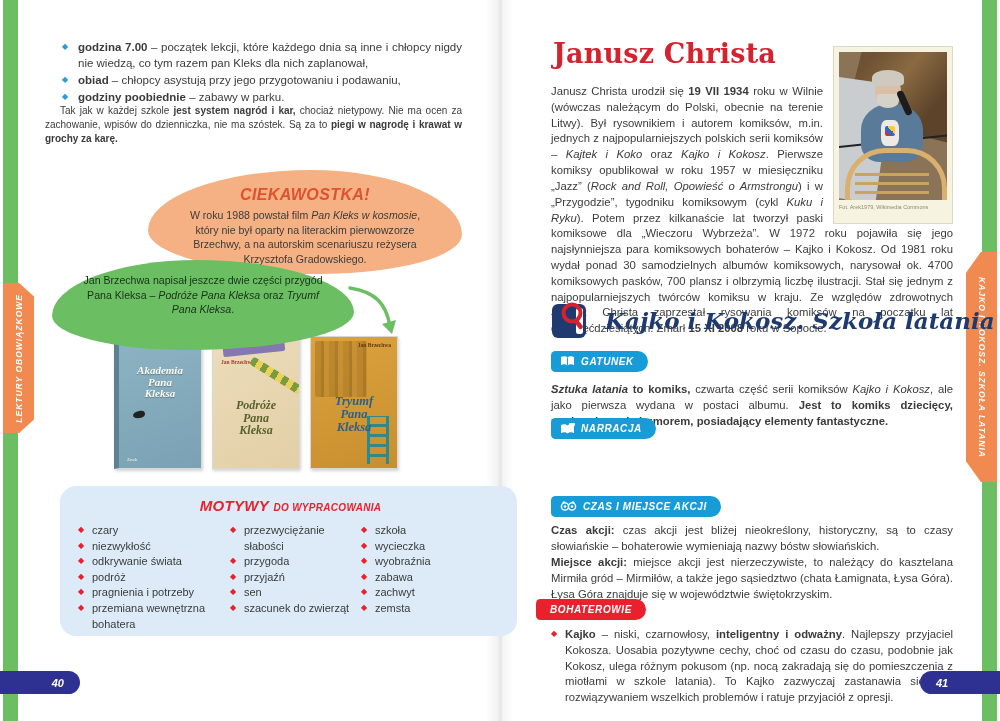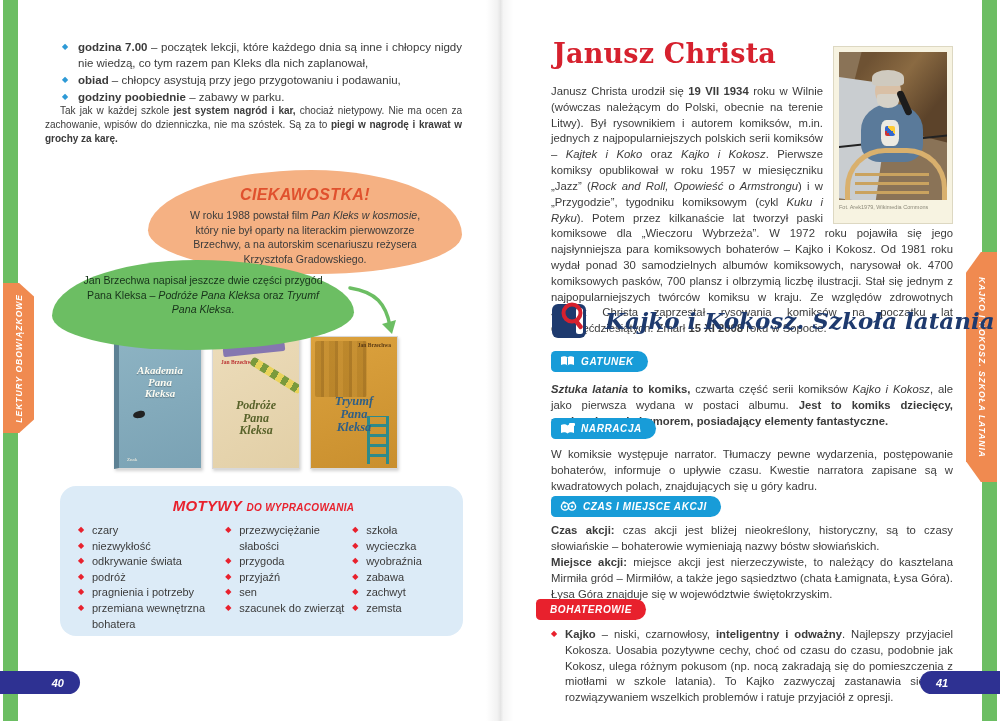--- a/index.html
+++ b/index.html
@@ -70,21 +70,21 @@
   .cover-b .ctitle{top:62px;color:#58622a;font-size:12px;}
   .cover-c{background:linear-gradient(160deg,#dca23e,#c98f2e);}
   .cover-c .author{color:#5a3a14;}
   .cover-c .shelf{position:absolute;left:4px;top:4px;width:52px;height:56px;
     background:repeating-linear-gradient(90deg,#a5741f 0 6px,#8a5e18 6px 9px,#b9852b 9px 14px);opacity:0.55;border-radius:2px;}
   .cover-c .ladder{position:absolute;right:8px;bottom:4px;width:16px;height:48px;
     background:repeating-linear-gradient(0deg,transparent 0 7px,#2e8a8a 7px 10px);
     border-left:3px solid #2e8a8a;border-right:3px solid #2e8a8a;}
   .cover-c .ctitle{top:58px;color:#2f5f86;font-size:12.5px;}
   
-  .motywy{position:absolute;left:60px;top:486px;width:403px;height:150px;background:#dcebf7;
+  .motywy{position:absolute;left:60px;top:486px;width:457px;height:150px;background:#dcebf7;
     border-radius:16px;box-sizing:border-box;padding:11px 14px 0 18px;}
   .motywy-title{text-align:center;color:#e8212d;font-style:italic;font-weight:700;margin-bottom:8px;}
   .motywy-title .big{font-size:15px;letter-spacing:0.3px;}
   .motywy-title .small{font-size:10px;letter-spacing:0.3px;}
   .motywy-cols{display:flex;}
   .motywy-col{list-style:none;margin:0;padding:0;font-size:11px;line-height:1.42;}
   .motywy-col li{position:relative;padding-left:14px;}
   .motywy-col.c1{width:152px;}
   .motywy-col.c2{width:131px;}
   .motywy-col.c3{width:100px;}
@@ -277,21 +277,20 @@
   </div>
   <p class="rp-par rich justify" style="top:382px;"><span style="font-weight: 700; font-style: italic;">Sztuka latania</span><span> </span><span style="font-weight: 700;">to komiks,</span><span> czwarta część serii komiksów </span><span style="font-style: italic;">Kajko i Kokosz</span><span>, ale jako pierwsza wydana w postaci albumu. </span><span style="font-weight: 700;">Jest to komiks dziecięcy, posługujący się humorem, posiadający elementy fantastyczne.</span></p>
 
   <div class="badge blue" style="left:551px;top:418px;">
     <svg width="15" height="11" viewBox="0 0 15 11">
       <path d="M1,2 C3.5,0.8 6,1.2 7.5,2.6 C9,1.2 11.5,0.8 14,2 L14,10 C11.5,8.8 9,9.2 7.5,10.6 C6,9.2 3.5,8.8 1,10 Z" fill="#fff"></path>
       <rect x="9" y="0" width="6" height="3" rx="1" fill="#fff"></rect>
     </svg>
     <span>NARRACJA</span>
   </div>
-  <p class="rp-par rich justify" style="top:447px;"><span>W komiksie występuje narrator. Tłumaczy pewne wydarzenia, postępowanie bohaterów, informuje o upływie czasu. Kwestie narratora zapisane są w kwadratowych polach, znajdujących się u góry kadru.</span></p>
 
   <div class="badge blue" style="left:551px;top:496px;">
     <svg width="17" height="11" viewBox="0 0 17 11">
       <path d="M2,2 L4,0 L6,2 Z" fill="#fff"></path>
         <path d="M11,2 L13,0 L15,2 Z" fill="#fff"></path>
       <circle cx="5" cy="5.5" r="3.6" fill="none" stroke="#fff" stroke-width="1.4"></circle>
       <circle cx="12" cy="5.5" r="3.6" fill="none" stroke="#fff" stroke-width="1.4"></circle>
       <circle cx="5" cy="5.5" r="1.2" fill="#fff"></circle>
         <circle cx="12" cy="5.5" r="1.2" fill="#fff"></circle>
     </svg>

